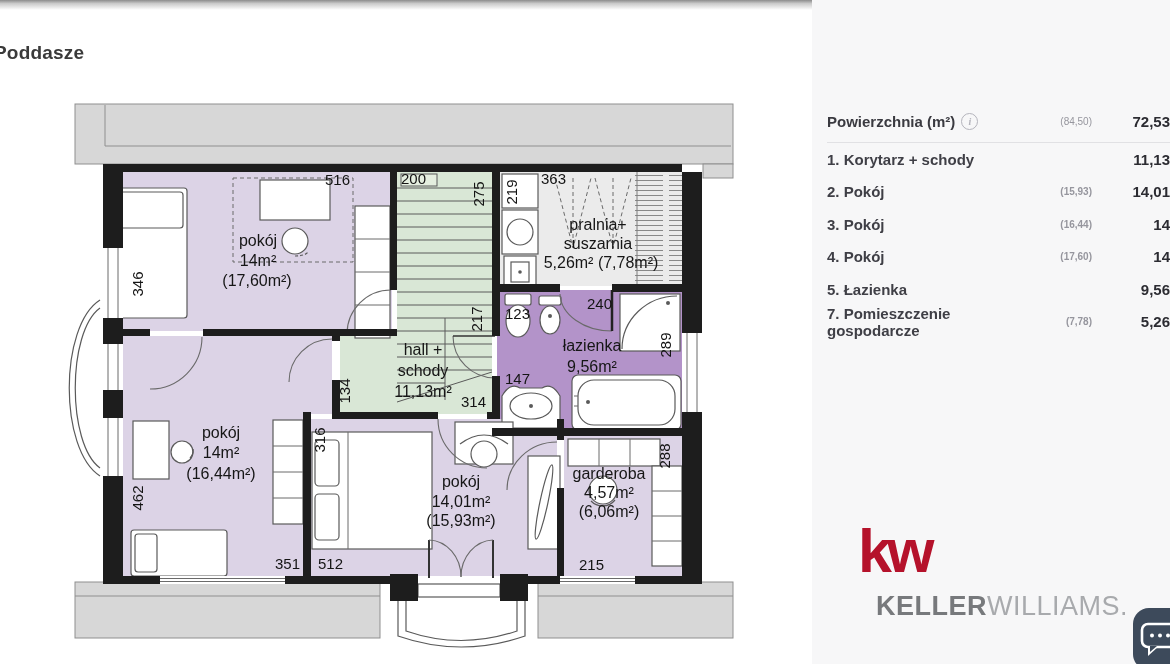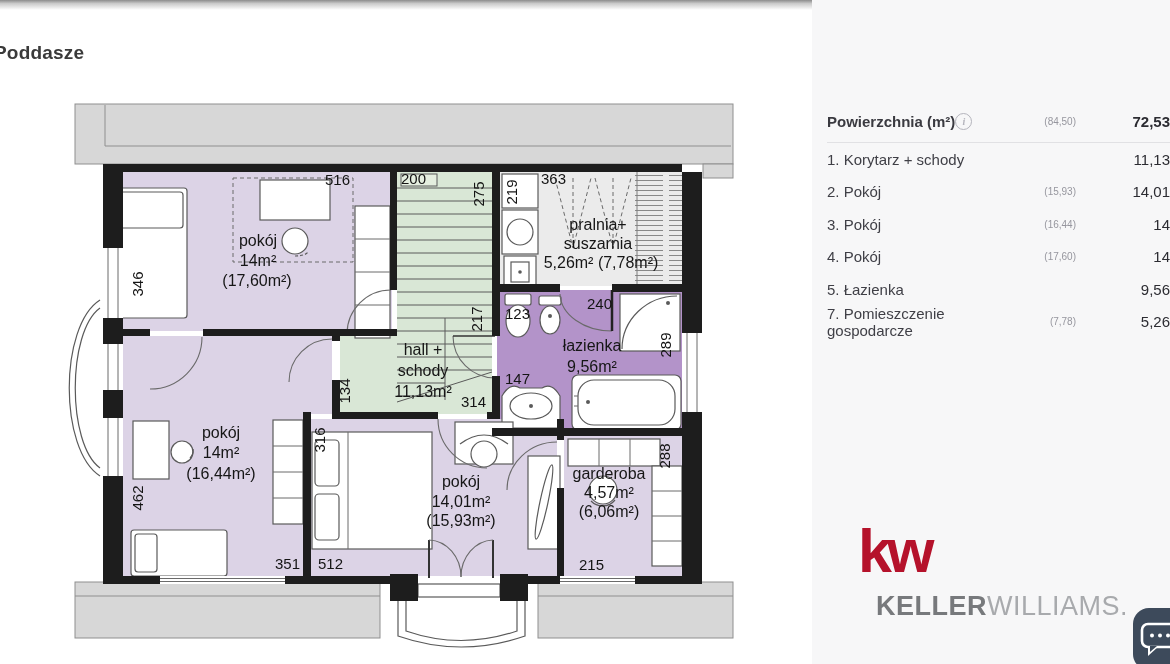--- a/index.html
+++ b/index.html
@@ -15,31 +15,31 @@
     position:absolute;left:-6px;top:29px;font-size:19px;font-weight:700;color:#3a3a3a;
     letter-spacing:.2px;
   }
   .plan-wrap{position:absolute;left:55px;top:88px;width:710px;height:560px;}
   
   .panel{
     position:absolute;left:812px;top:0;width:358px;height:664px;background:#f7f7f8;
   }
   .area-table{position:absolute;left:15px;top:104px;right:0;}
   .thead{display:flex;align-items:center;height:34px;font-size:15px;}
-  .thead .tlabel{font-weight:700;color:#3a3a40;display:flex;align-items:center;flex:1;}
+  .thead .tlabel{font-weight:700;color:#3a3a40;display:flex;align-items:center;gap:6px;flex:1;}
   .info-icon{
     width:15px;height:15px;border:1px solid #b4b4bc;border-radius:50%;
     color:#b4b4bc;font-size:10px;line-height:15px;text-align:center;font-style:italic;
     font-family:"Liberation Serif",serif;cursor:pointer;
   }
   .col-proj{width:78px;text-align:right;color:#96969e;font-size:10px;}
-  .col-area{width:78px;text-align:right;color:#2c2c32;font-size:15px;padding-left:16px;}
+  .col-area{width:78px;text-align:right;color:#2c2c32;font-size:15px;}
   .thead .col-area{font-weight:700;}
   .tdivider{border-bottom:1px solid #e1e1e4;margin-top:4px;}
-  .trow{display:flex;align-items:center;height:32.5px;font-size:15px;color:#3f3f46;}
+  .trow{display:flex;align-items:center;height:32.5px;font-size:15px;color:#3f3f46;font-weight:bold;}
   .trow .rname{flex:1;}
   
   .kw-logo{position:absolute;left:46px;top:519px;width:270px;}
   .kw-mark{
     font-size:61px;font-weight:700;letter-spacing:-5px;line-height:64px;
     font-family:"Liberation Sans",sans-serif;
   }
   .kw-name{margin-top:8px;font-size:27px;letter-spacing:.5px;white-space:nowrap;text-align:right;}
   .kw-keller{color:#77797c;font-weight:700;}
   .kw-williams{color:#a8aaad;font-weight:400;}

